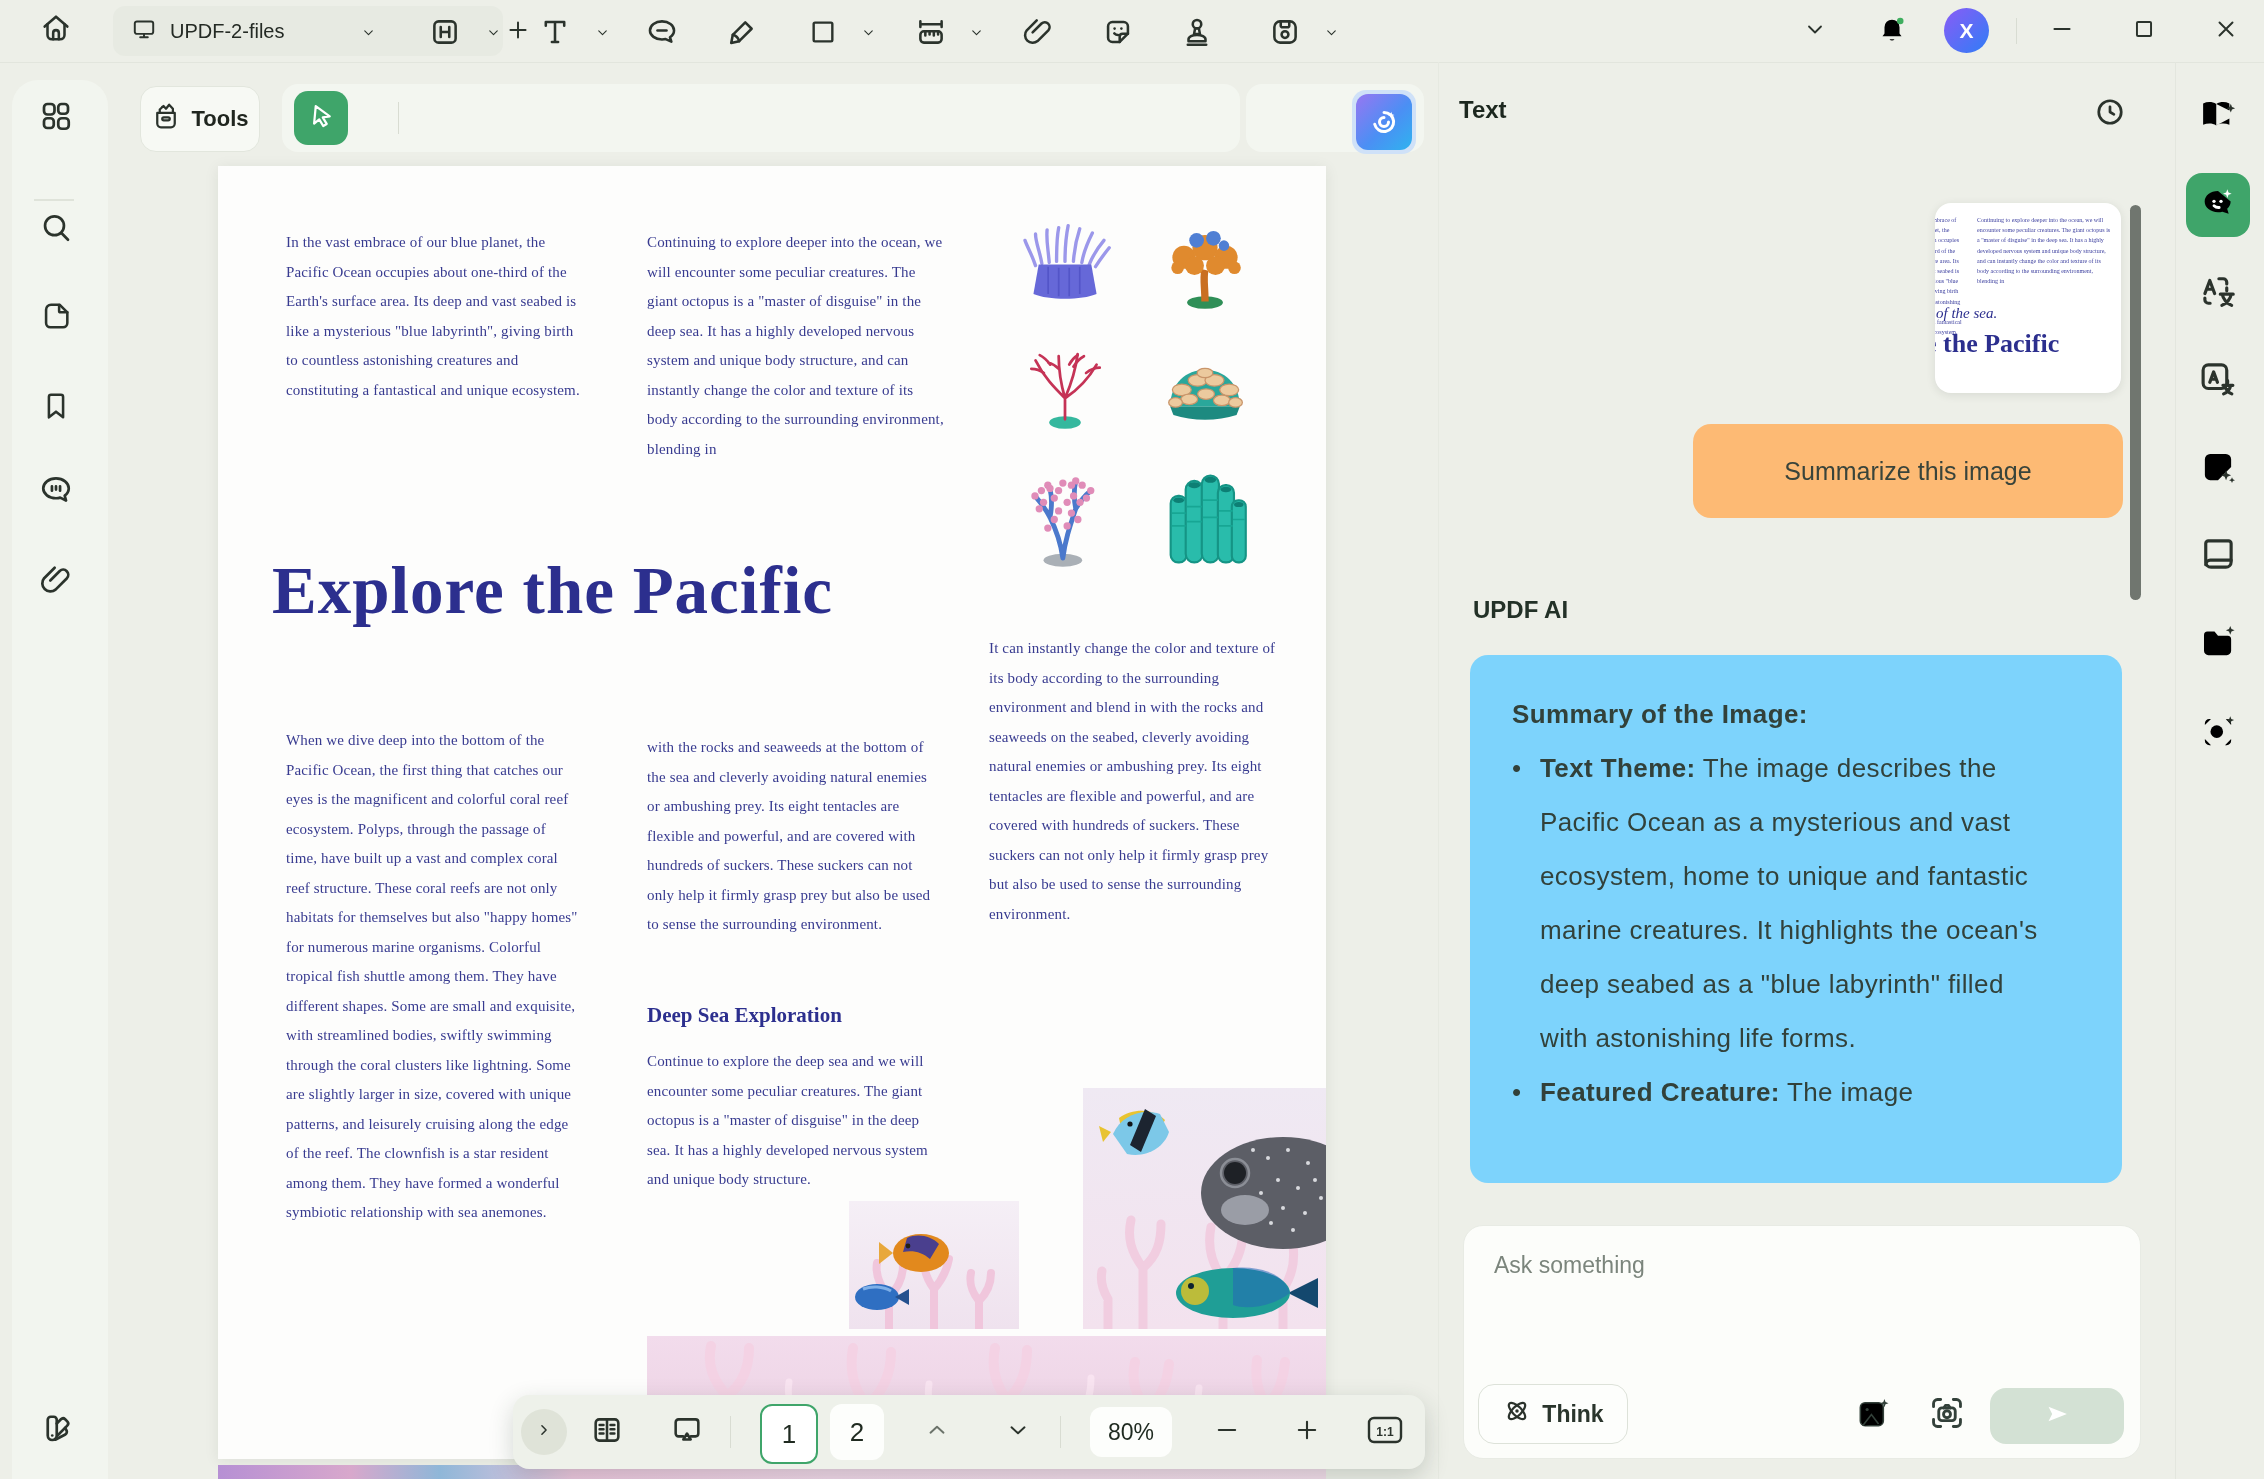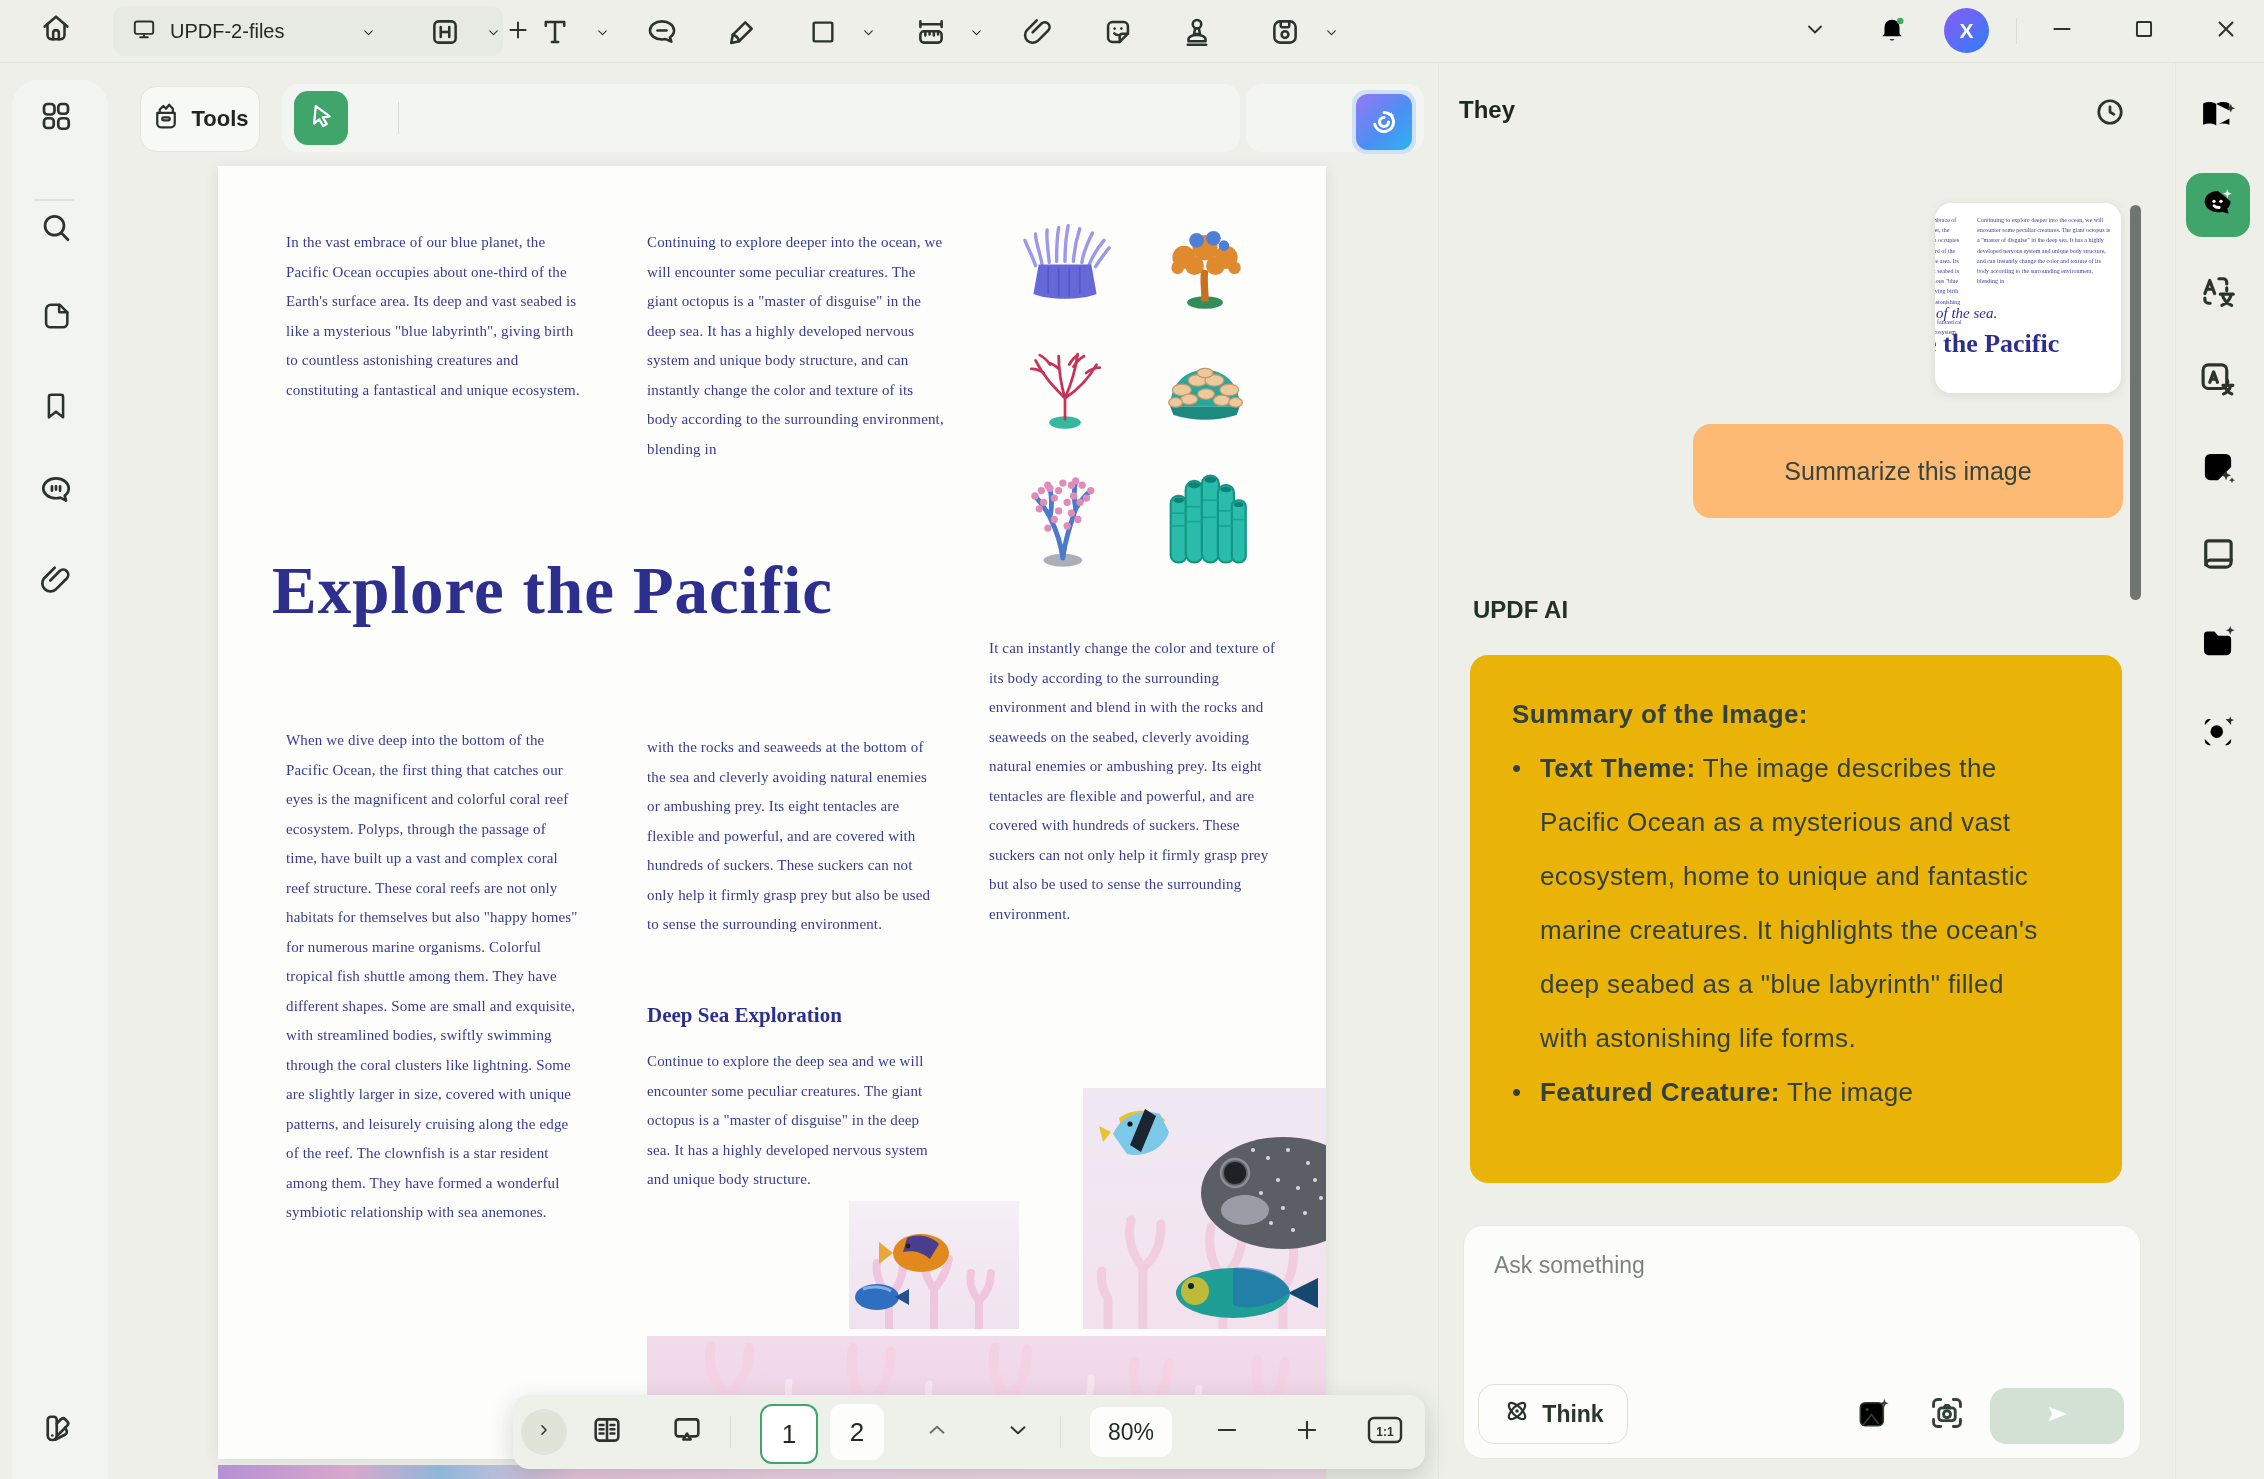--- a/index.html
+++ b/index.html
@@ -45,21 +45,21 @@
   
   #chat-title{left:1459px;top:96px;font-size:24px;font-weight:bold;color:#1c271e;}
   #historybtn{left:2088px;top:92px;width:44px;height:44px;justify-content:center;}
   #thumbcard{left:1935px;top:203px;width:186px;height:190px;background:#fff;border-radius:16px;box-shadow:0 2px 10px rgba(30,40,30,.10);overflow:hidden;}
   .tpar{position:absolute;font-family:"Liberation Serif",serif;color:#3f42a0;font-size:6px;line-height:10.2px;}
   #tital{position:absolute;left:-28px;top:102px;font-family:"Liberation Serif",serif;font-style:italic;font-size:15px;color:#2c2f8e;white-space:nowrap;}
   #tbold{position:absolute;left:-10px;top:126px;font-family:"Liberation Serif",serif;font-weight:bold;font-size:26px;color:#2c2f8e;white-space:nowrap;}
   #chatscroll{left:2130px;top:205px;width:11px;height:395px;background:#70766f;border-radius:6px;}
   #ububble{left:1693px;top:424px;width:430px;height:94px;background:#fdba74;border-radius:18px;justify-content:center;font-size:25px;color:#39443b;}
   #ainame{left:1473px;top:596px;font-size:24px;font-weight:bold;color:#233127;}
-  #sumcard{left:1470px;top:655px;width:652px;height:528px;background:#eab308;border-radius:18px;box-sizing:border-box;padding:32px 0 0 42px;overflow:hidden;color:#32413a;font-size:26px;line-height:54px;letter-spacing:.4px;}
+  #sumcard{left:1470px;top:655px;width:652px;height:528px;background:#7dd3fc;border-radius:18px;box-sizing:border-box;padding:32px 0 0 42px;overflow:hidden;color:#32413a;font-size:26px;line-height:54px;letter-spacing:.4px;}
   .bullet{display:flex;}
   .bdot{width:28px;flex:none;}
   .btxt{width:508px;}
   .lead{font-weight:bold;}
   #inputcard{left:1463px;top:1225px;width:678px;height:234px;background:#fcfdfa;border:1px solid #e8ebe4;border-radius:20px;box-sizing:border-box;}
   #asktext{position:absolute;left:28px;top:24px;width:600px;height:110px;border:none;outline:none;background:transparent;resize:none;font-family:"Liberation Sans",sans-serif;font-size:23px;color:#303b32;}
   #asktext::placeholder{color:#7b857c;}
   #thinkbtn{position:absolute;left:14px;bottom:14px;width:148px;height:58px;border:1.5px solid #dde2d9;border-radius:16px;background:#fdfefc;justify-content:center;gap:10px;font-size:23px;color:#2a352c;display:flex;align-items:center;font-weight:bold;}
   .incic{position:absolute;bottom:22px;width:42px;height:42px;display:flex;align-items:center;justify-content:center;}
   #sendbtn{position:absolute;right:16px;bottom:14px;width:134px;height:56px;background:#d3e1d4;border-radius:16px;display:flex;align-items:center;justify-content:center;}
@@ -560,21 +560,21 @@
         </svg></span>
   </div>
   <div class="abs flex bitem" style="left:1362px">
     <span><svg width="40" height="36" viewBox="0 0 40 36">
           <rect x="4" y="6" width="32" height="24" rx="5" fill="none" stroke="#2b332c" stroke-width="2.4"></rect>
           <text x="20" y="23.5" text-anchor="middle" font-family="Liberation Sans, sans-serif" font-size="12" font-weight="bold" fill="#2b332c">1:1</text>
         </svg></span>
   </div>
 
   <div class="abs vdiv" style="left:1438px;top:62px;height:1417px;background:#e6e9e1"></div>
-  <div id="chat-title" class="abs">They</div>
+  <div id="chat-title" class="abs">Text</div>
   <div id="historybtn" class="abs flex">
     <span><svg class="ic" width="36" height="36" viewBox="0 0 24 24">
           <circle cx="12" cy="12" r="7.5"></circle>
           <path d="M12 8.5V12l2.6 1.6"></path>
         </svg></span>
   </div>
 
   <div id="thumbcard" class="abs">
     <div class="tpar" style="left:-32px;top:12px;width:60px">In the vast embrace of our blue planet, the Pacific Ocean occupies about one-third of the Earth's surface area. Its deep and vast seabed is like a mysterious "blue labyrinth", giving birth to countless astonishing creatures and constituting a fantastical and unique ecosystem.</div>
     <div class="tpar" style="left:42px;top:12px;width:136px">Continuing to explore deeper into the ocean, we will encounter some peculiar creatures. The giant octopus is a "master of disguise" in the deep sea. It has a highly developed nervous system and unique body structure, and can instantly change the color and texture of its body according to the surrounding environment, blending in</div>

